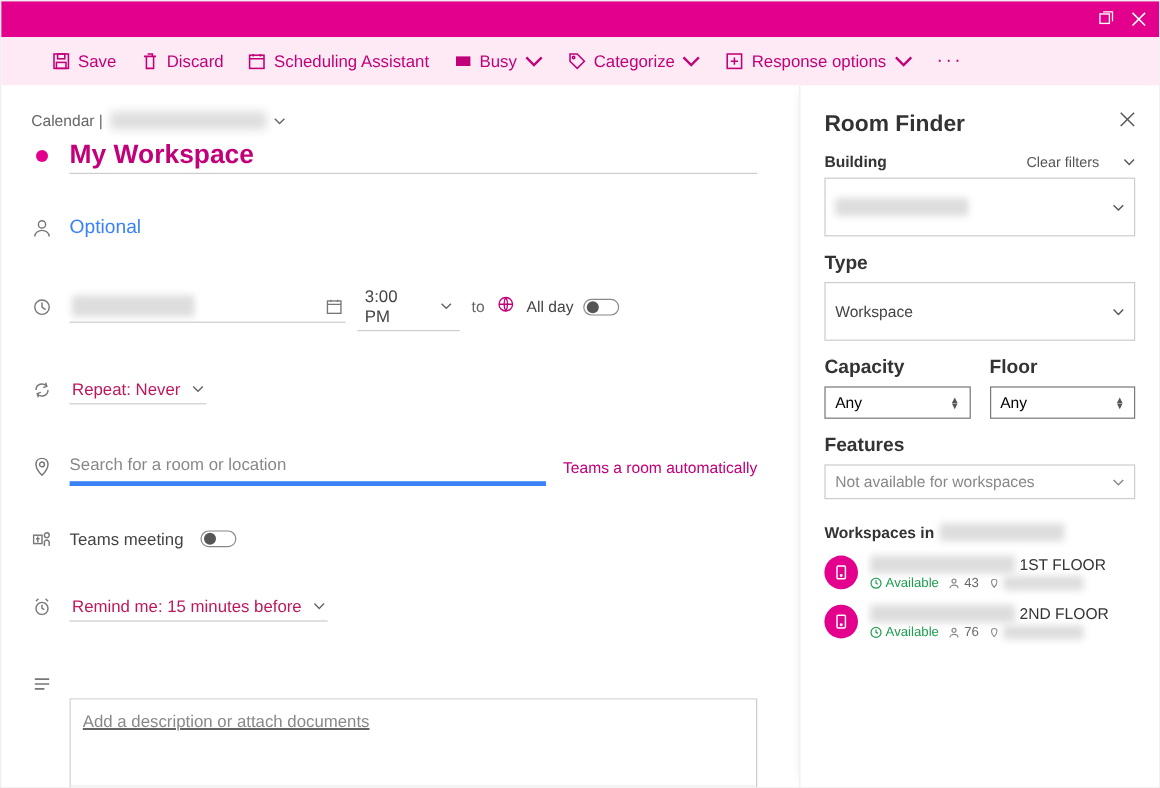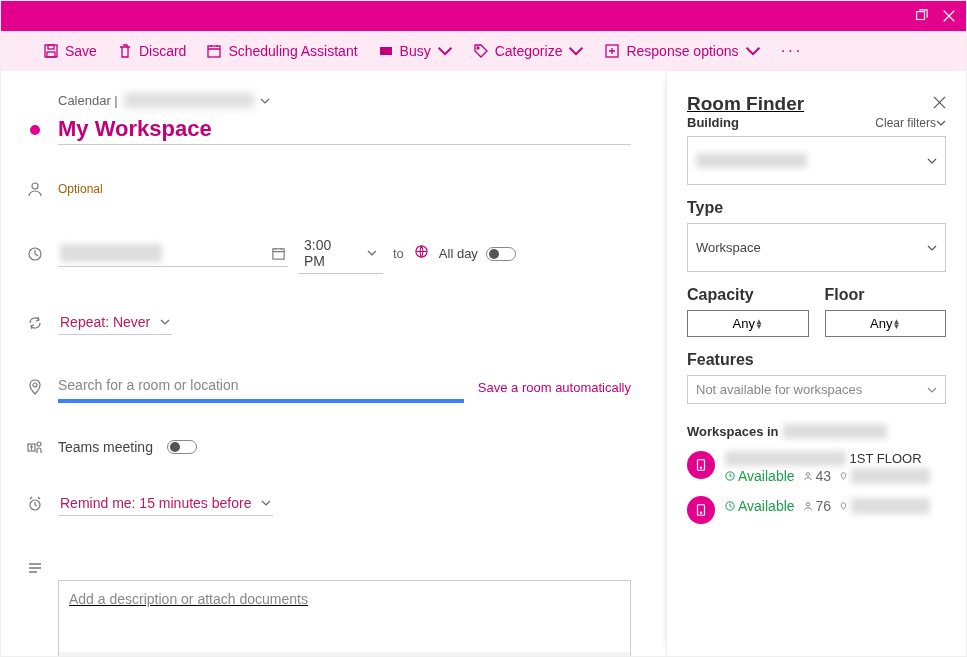--- a/index.html
+++ b/index.html
@@ -19,27 +19,27 @@
 
   
   .main { display: flex; height: calc(100% - 70px); }
   .left { flex: 1; padding: 22px 35px 20px 25px; overflow: hidden; }
   .right { width: 300px; border-left: 1px solid #eee; padding: 22px 20px; box-shadow: -4px 0 8px -6px rgba(0,0,0,0.15); }
 
   
   .row { display: flex; align-items: center; margin-bottom: 36px; gap: 14px; }
   .row .icon { width: 18px; color: #666; display:flex; justify-content:center; }
   .row .icon svg { width: 16px; height: 16px; }
-  .breadcrumb { font-size: 13px; color: #666; display:flex; align-items:center; gap:6px; margin-left:32px; margin-bottom: 6px; }
+  .breadcrumb { font-size: 13px; color: #666; display:flex; align-items:center; gap:6px; margin-bottom: 6px; }
   .breadcrumb .blur { filter: blur(4px); background:#ddd; color:transparent; border-radius:2px; padding:0 40px; }
   .title-dot { width: 10px; height: 10px; border-radius: 50%; background: #e3008c; }
   .title-input { flex:1; border:none; border-bottom: 1px solid #ccc; font-size: 22px; color: #c2007a; font-weight: 600; padding: 2px 0; }
   .line-input { flex:1; border:none; border-bottom: 1px solid #ccc; font-size: 14px; color: #555; padding: 6px 0; background:transparent; }
   .line-input::placeholder { color: #888; }
-  .optional { color: #a16207; font-size: 12px; cursor:pointer; }
+  .optional { color: #3b82f6; font-size: 16px; cursor:pointer; }
   .time-row { display:flex; align-items:center; gap:10px; }
   .date-box { display:flex; align-items:center; border-bottom:1px solid #ccc; padding:4px 2px; gap:10px; width:230px; }
   .date-box .blur { filter: blur(3px); background:#ddd; color:transparent; padding:0 20px; border-radius:2px; }
   .time-sel { display:flex; align-items:center; border-bottom:1px solid #ccc; padding:4px 6px; gap:12px; font-size:14px; color:#444; width:85px; justify-content:space-between; }
   .to-lbl { font-size:13px; color:#666; }
   .tz-icon { color:#c2007a; }
   .allday { display:flex; align-items:center; gap:8px; font-size:13px; color:#444; }
   .toggle { width:30px; height:14px; border-radius:7px; border:1px solid #888; position:relative; background:#fff; cursor:pointer; }
   .toggle::after { content:''; position:absolute; width:10px; height:10px; border-radius:50%; background:#555; top:1px; left:2px; }
   .repeat-sel, .remind-sel { display:flex; align-items:center; border-bottom:1px solid #ccc; padding:4px 2px; gap:10px; font-size:14px; color:#be185d; }
@@ -47,43 +47,43 @@
   .loc-input::placeholder { color:#888; }
   .book-link { color:#c2007a; font-size:13px; cursor:pointer; }
   .desc-box { border:1px solid #ccc; margin-left:32px; height:105px; display:flex; flex-direction:column; }
   .desc-text { flex:1; border:none; resize:none; padding:10px; font-size:14px; font-family:inherit;text-decoration:underline; }
   .desc-text::placeholder { color:#888; }
   .desc-toolbar { height:32px; background:#f4f4f4; display:flex; align-items:center; gap:18px; padding:0 12px; }
   .desc-toolbar svg, .desc-toolbar .emoji { width:16px; height:16px; }
   .emoji { font-size:14px; }
 
   
-  .rf-title-row { display:flex; justify-content:space-between; align-items:center; margin-bottom:0;text-decoration:underline; }
+  .rf-title-row { display:flex; justify-content:space-between; margin-bottom:12px; }
   .rf-title { font-size:19px; font-weight:600; color:#333; }
   .rf-close { cursor:pointer; color:#555; }
   .rf-label-row { display:flex; justify-content:space-between; align-items:center; font-size:13px; margin-bottom:6px; }
   .rf-label { font-weight:600; color:#333; }
-  .rf-clear { color:#555; font-size:12px; cursor:pointer; display:flex; align-items:center; gap:0; }
+  .rf-clear { color:#555; font-size:12px; cursor:pointer; display:flex; align-items:center; gap:20px; }
   .rf-select { width:100%; border:1px solid #ccc; padding:16px 8px; font-size:13px; color:#444; display:flex; justify-content:space-between; align-items:center; margin-bottom:14px; background:#fff; cursor:pointer; }
   .rf-select.blur span:first-child { filter: blur(3px); background:#ddd; color:transparent; padding:0 30px; border-radius:2px; }
   .rf-pair { display:flex; gap:16px; margin-bottom:14px; }
   .rf-col { flex:1; }
   .rf-col .rf-label { margin-bottom:6px; display:block; }
-  .rf-spinner { border:1px solid #777; padding:5px 8px; font-size:13px; display:flex; justify-content:center; align-items:center; cursor:pointer; }
+  .rf-spinner { border:1px solid #777; padding:5px 8px; font-size:13px; display:flex; justify-content:space-between; align-items:center; cursor:pointer; }
   .spinner-arrows { display:flex; flex-direction:column; gap:0; line-height:5px; font-size:8px; color:#555; }
   .rf-features-sel { border:1px solid #ccc; padding:6px 8px; font-size:13px; color:#888; display:flex; justify-content:space-between; align-items:center; margin-bottom:20px; }
   .rf-ws-header { font-size:13px; font-weight:600; color:#333; margin-bottom:12px; display:flex; align-items:center; gap:4px; }
   .rf-ws-header .blur { filter: blur(3px); background:#ddd; color:transparent; padding:0 25px; border-radius:2px; }
   .ws-item { display:flex; gap:10px; margin-bottom:12px; cursor:pointer; }
   .ws-badge { width:28px; height:28px; border-radius:50%; background:#e3008c; display:flex; align-items:center; justify-content:center; flex-shrink:0; }
   .ws-badge svg { width:14px; height:14px; }
   .ws-info { flex:1; }
   .ws-name { font-size:13px; color:#333; display:flex; align-items:center; gap:4px; }
   .ws-name .blur { filter: blur(3px); background:#ddd; color:transparent; padding:0 35px; border-radius:2px; }
-  .ws-meta { font-size:14px; color:#666; display:flex; align-items:center; gap:8px; margin-top:2px; }
+  .ws-meta { font-size:11px; color:#666; display:flex; align-items:center; gap:8px; margin-top:2px; }
   .ws-avail { color:#1a9e4b; display:flex; align-items:center; gap:3px; }
   .ws-cap { display:flex; align-items:center; gap:3px; }
   .ws-loc { display:flex; align-items:center; gap:3px; }
   .ws-loc .blur { filter: blur(3px); background:#ddd; color:transparent; padding:0 12px; border-radius:2px; }
   .chev-down { width:10px; height:10px; }
 </style>
 </head>
 <body>
 
 <div class="titlebar">
@@ -234,21 +234,21 @@
     </div>
 
     <div class="row">
       <span class="icon">
         <svg viewBox="0 0 16 16" stroke="#777" fill="none" stroke-width="1.2">
             <path d="M8 1C5 1 3 3 3 6c0 4 5 9 5 9s5-5 5-9c0-3-2-5-5-5z"></path>
             <circle cx="8" cy="6" r="2"></circle>
           </svg>
       </span>
       <input class="loc-input" placeholder="Search for a room or location" style="">
-      <span class="book-link">Save a room automatically</span>
+      <span class="book-link">Teams a room automatically</span>
     </div>
 
     <div class="row">
       <span class="icon">
         <svg viewBox="0 0 16 16" stroke="#777" fill="none" stroke-width="1.2">
             <rect x="1" y="5" width="7" height="7"></rect>
             <path d="M4.5 6v5M3 8h3"></path>
             <circle cx="12" cy="5" r="2"></circle>
             <path d="M10 14v-3c0-1 1-2 2-2s2 1 2 2v3"></path>
           </svg>
@@ -415,20 +415,24 @@
     </div>
         </div>
         <div class="ws-item">
     <div class="ws-badge">
       <svg viewBox="0 0 16 16" stroke="#fff" fill="none" stroke-width="1.4">
               <rect x="4" y="2" width="8" height="12" rx="1"></rect>
               <circle cx="8" cy="11" r="0.7" fill="#fff"></circle>
             </svg>
     </div>
     <div class="ws-info">
+      <div class="ws-name">
+        <span class="blur">redacted</span>
+              <span>2ND FLOOR</span>
+      </div>
       <div class="ws-meta">
         <span class="ws-avail">
           <svg viewBox="0 0 12 12" stroke="#1a9e4b" fill="none" stroke-width="1.2" width="10" height="10">
                   <circle cx="6" cy="6" r="5"></circle>
                   <path d="M6 3v3l2 1"></path>
                 </svg>
           Available
         </span>
         <span class="ws-cap">
           <svg viewBox="0 0 12 12" stroke="#888" fill="none" stroke-width="1.2" width="10" height="10">

